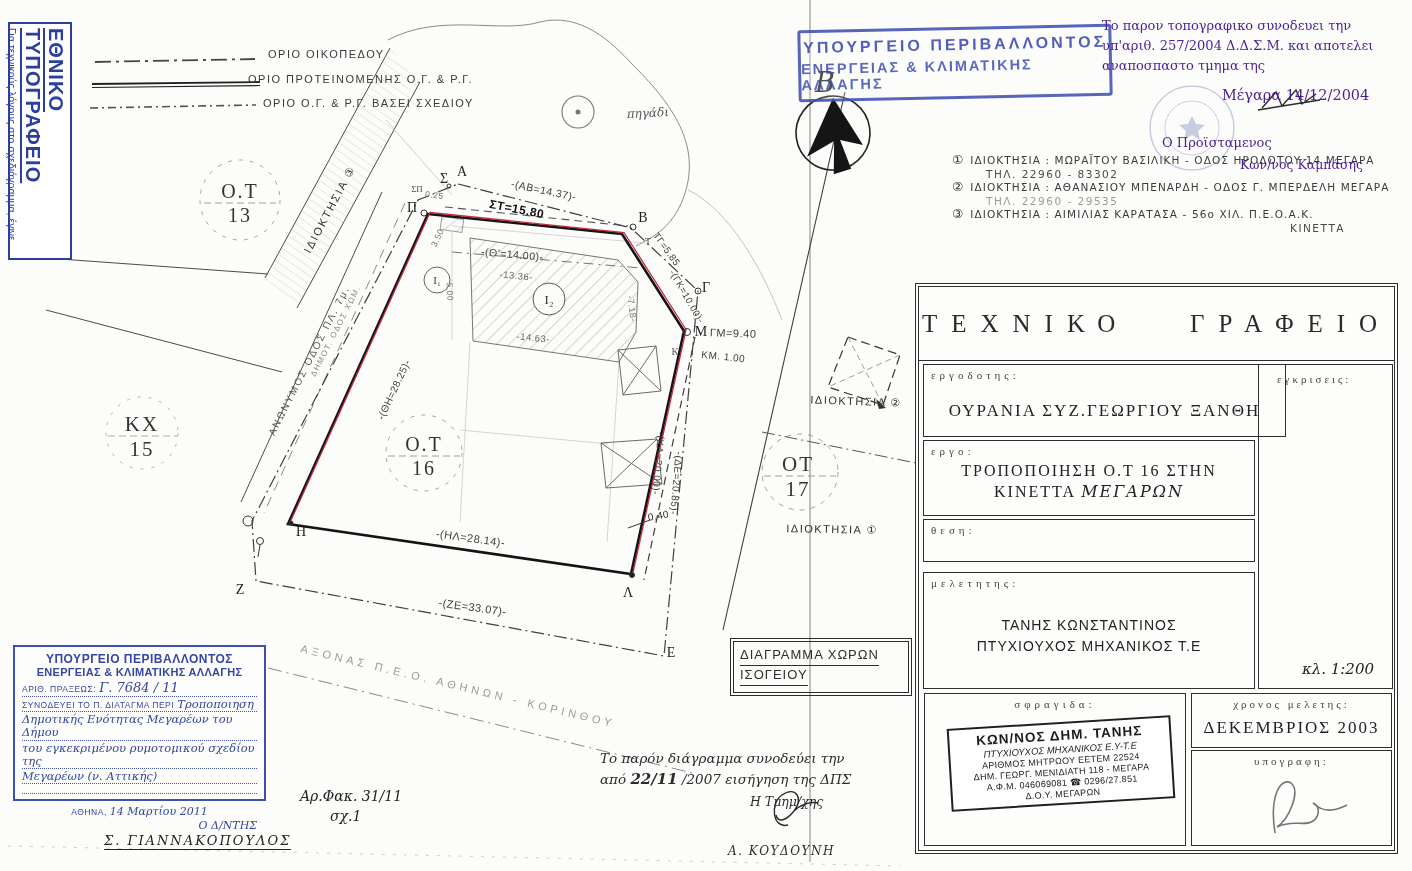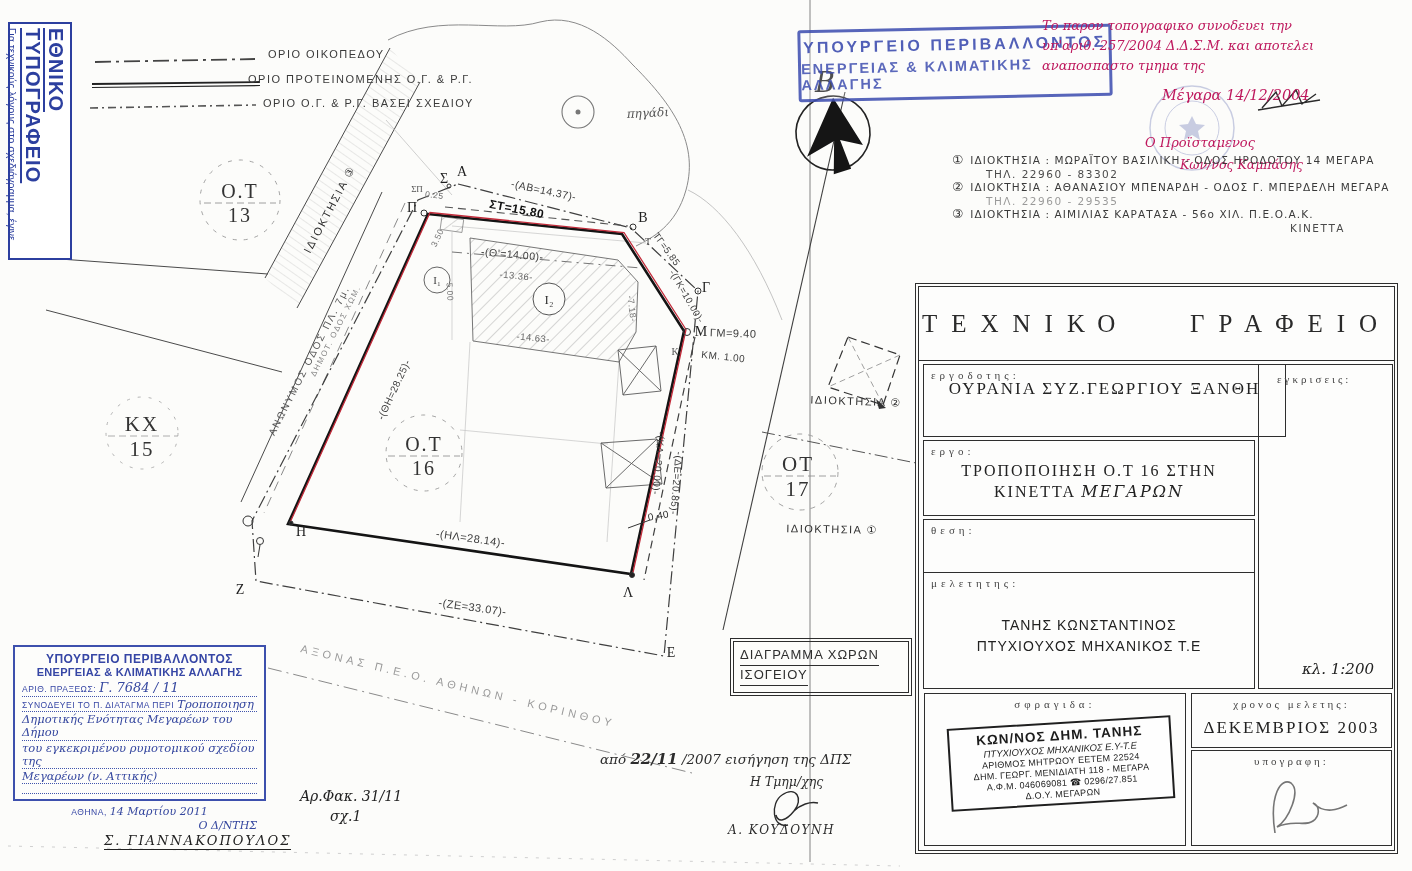--- a/index.html
+++ b/index.html
@@ -20,24 +20,24 @@
   .legend-label{font-size:11px;letter-spacing:1.5px;color:#3a3a3a;white-space:nowrap;}
 
   
   #stamp-top{left:798px;top:27px;width:308px;height:66px;border:3px solid rgba(58,74,174,.85);
     border-radius:3px;transform:rotate(-1.2deg);display:flex;flex-direction:column;
     justify-content:center;align-items:center;gap:4px;background:rgba(255,255,255,.2);}
   #stamp-top .l1{font-size:16px;letter-spacing:3px;color:#3f4fb0;font-weight:bold;opacity:.9;}
   #stamp-top .l2{font-size:14.5px;letter-spacing:2px;color:#3f4fb0;font-weight:bold;opacity:.85;}
 
   
-  #note-tr{left:1042px;top:16px;width:302px;font-family:"DejaVu Serif",serif;font-style:italic;
-    color:#be185d;font-size:13px;line-height:1.55;}
+  #note-tr{left:1102px;top:16px;width:302px;font-family:"DejaVu Serif",serif;
+    color:#4c1d95;font-size:13px;line-height:1.55;}
   #note-tr .date{margin:8px 0 0 120px;font-size:14.5px;}
-  #note-tr .role{margin:26px 0 0 103px;}
+  #note-tr .role{margin:26px 0 0 60px;}
   #note-tr .name{margin:2px 0 0 138px;font-size:12.5px;}
 
   
   #ownerships{left:952px;top:148px;width:458px;}
   .own-row{position:absolute;white-space:nowrap;font-family:"DejaVu Sans",sans-serif;
     font-size:10.5px;letter-spacing:1.1px;color:#3a3a3a;}
   .own-num{display:inline-block;font-size:12.5px;margin-right:6px;color:#333;}
   .own-sub{position:absolute;font-family:"DejaVu Sans",sans-serif;font-size:10.5px;
     letter-spacing:1.5px;color:#4a4a4a;}
 
@@ -46,24 +46,24 @@
     outline:1px solid #2e2e2e;outline-offset:2px;box-sizing:border-box;background:rgba(255,255,255,.35);}
   .tb-cell{position:absolute;border:1.5px solid #2e2e2e;box-sizing:border-box;}
   .tb-label{position:absolute;left:7px;top:4px;font-family:"Liberation Serif",serif;
     font-size:11px;letter-spacing:4px;color:#444;}
   #tb-header{left:0;top:0;width:100%;height:74px;border:none;border-bottom:1.5px solid #2e2e2e;
     display:flex;align-items:center;justify-content:center;}
   #tb-office{font-family:"Liberation Serif",serif;font-size:25px;letter-spacing:14px;
     color:#2a2a2a;white-space:pre;text-align:right;}
   .tb-val{font-family:"Liberation Serif",serif;color:#222;text-align:center;letter-spacing:2px;}
   #tb-client{left:4px;top:77px;width:363px;height:73px;}
-  #tb-client .tb-val{margin-top:14px;font-size:17px;}
+  #tb-client .tb-val{margin-top:36px;font-size:17px;}
   #tb-project{left:4px;top:153px;width:332px;height:76px;}
   #tb-project .tb-val{margin-top:20px;font-size:16px;line-height:1.3;}
-  #tb-location{left:4px;top:232px;width:332px;height:54px;}
+  #tb-location{left:4px;top:232px;width:332px;height:43px;}
   #tb-designer{left:4px;top:285px;width:332px;height:117px;}
   #tb-designer .tb-val{margin-top:42px;font-family:"Liberation Sans",sans-serif;
     font-size:14px;letter-spacing:1px;line-height:1.5;}
   #tb-approvals{left:339px;top:77px;width:135px;height:325px;}
   #tb-approvals .tb-label{left:18px;top:8px;letter-spacing:3px;}
   #tb-scale{position:absolute;right:18px;bottom:10px;font-family:"DejaVu Serif",serif;
     font-style:italic;font-size:15px;color:#222;}
   #tb-stamp-cell{left:5px;top:406px;width:262px;height:153px;}
   #tb-stamp-cell .tb-label{left:0;right:0;text-align:center;}
   #tb-date-cell{left:272px;top:406px;width:201px;height:55px;}
@@ -417,18 +417,19 @@
 </div>
 
 <div id="giannak" class="abs">Σ. ΓΙΑΝΝΑΚΟΠΟΥΛΟΣ</div>
 
 <div id="fileref" class="abs">
   <div>Αρ.Φακ. 31/11</div>
   <div class="sx">σχ.1</div>
 </div>
 
 <div id="note-bm" class="abs">
+  <div>Το παρόν διάγραμμα συνοδεύει την</div>
   <div class="r2"><span>από </span><b>22/11</b><span> /2007  εισήγηση της ΔΠΣ</span></div>
   <div class="role">Η Τμημ/χης</div>
   <div class="name">Α. ΚΟΥΔΟΥΝΗ</div>
 </div>
 
 </div>
 
 </body></html>

